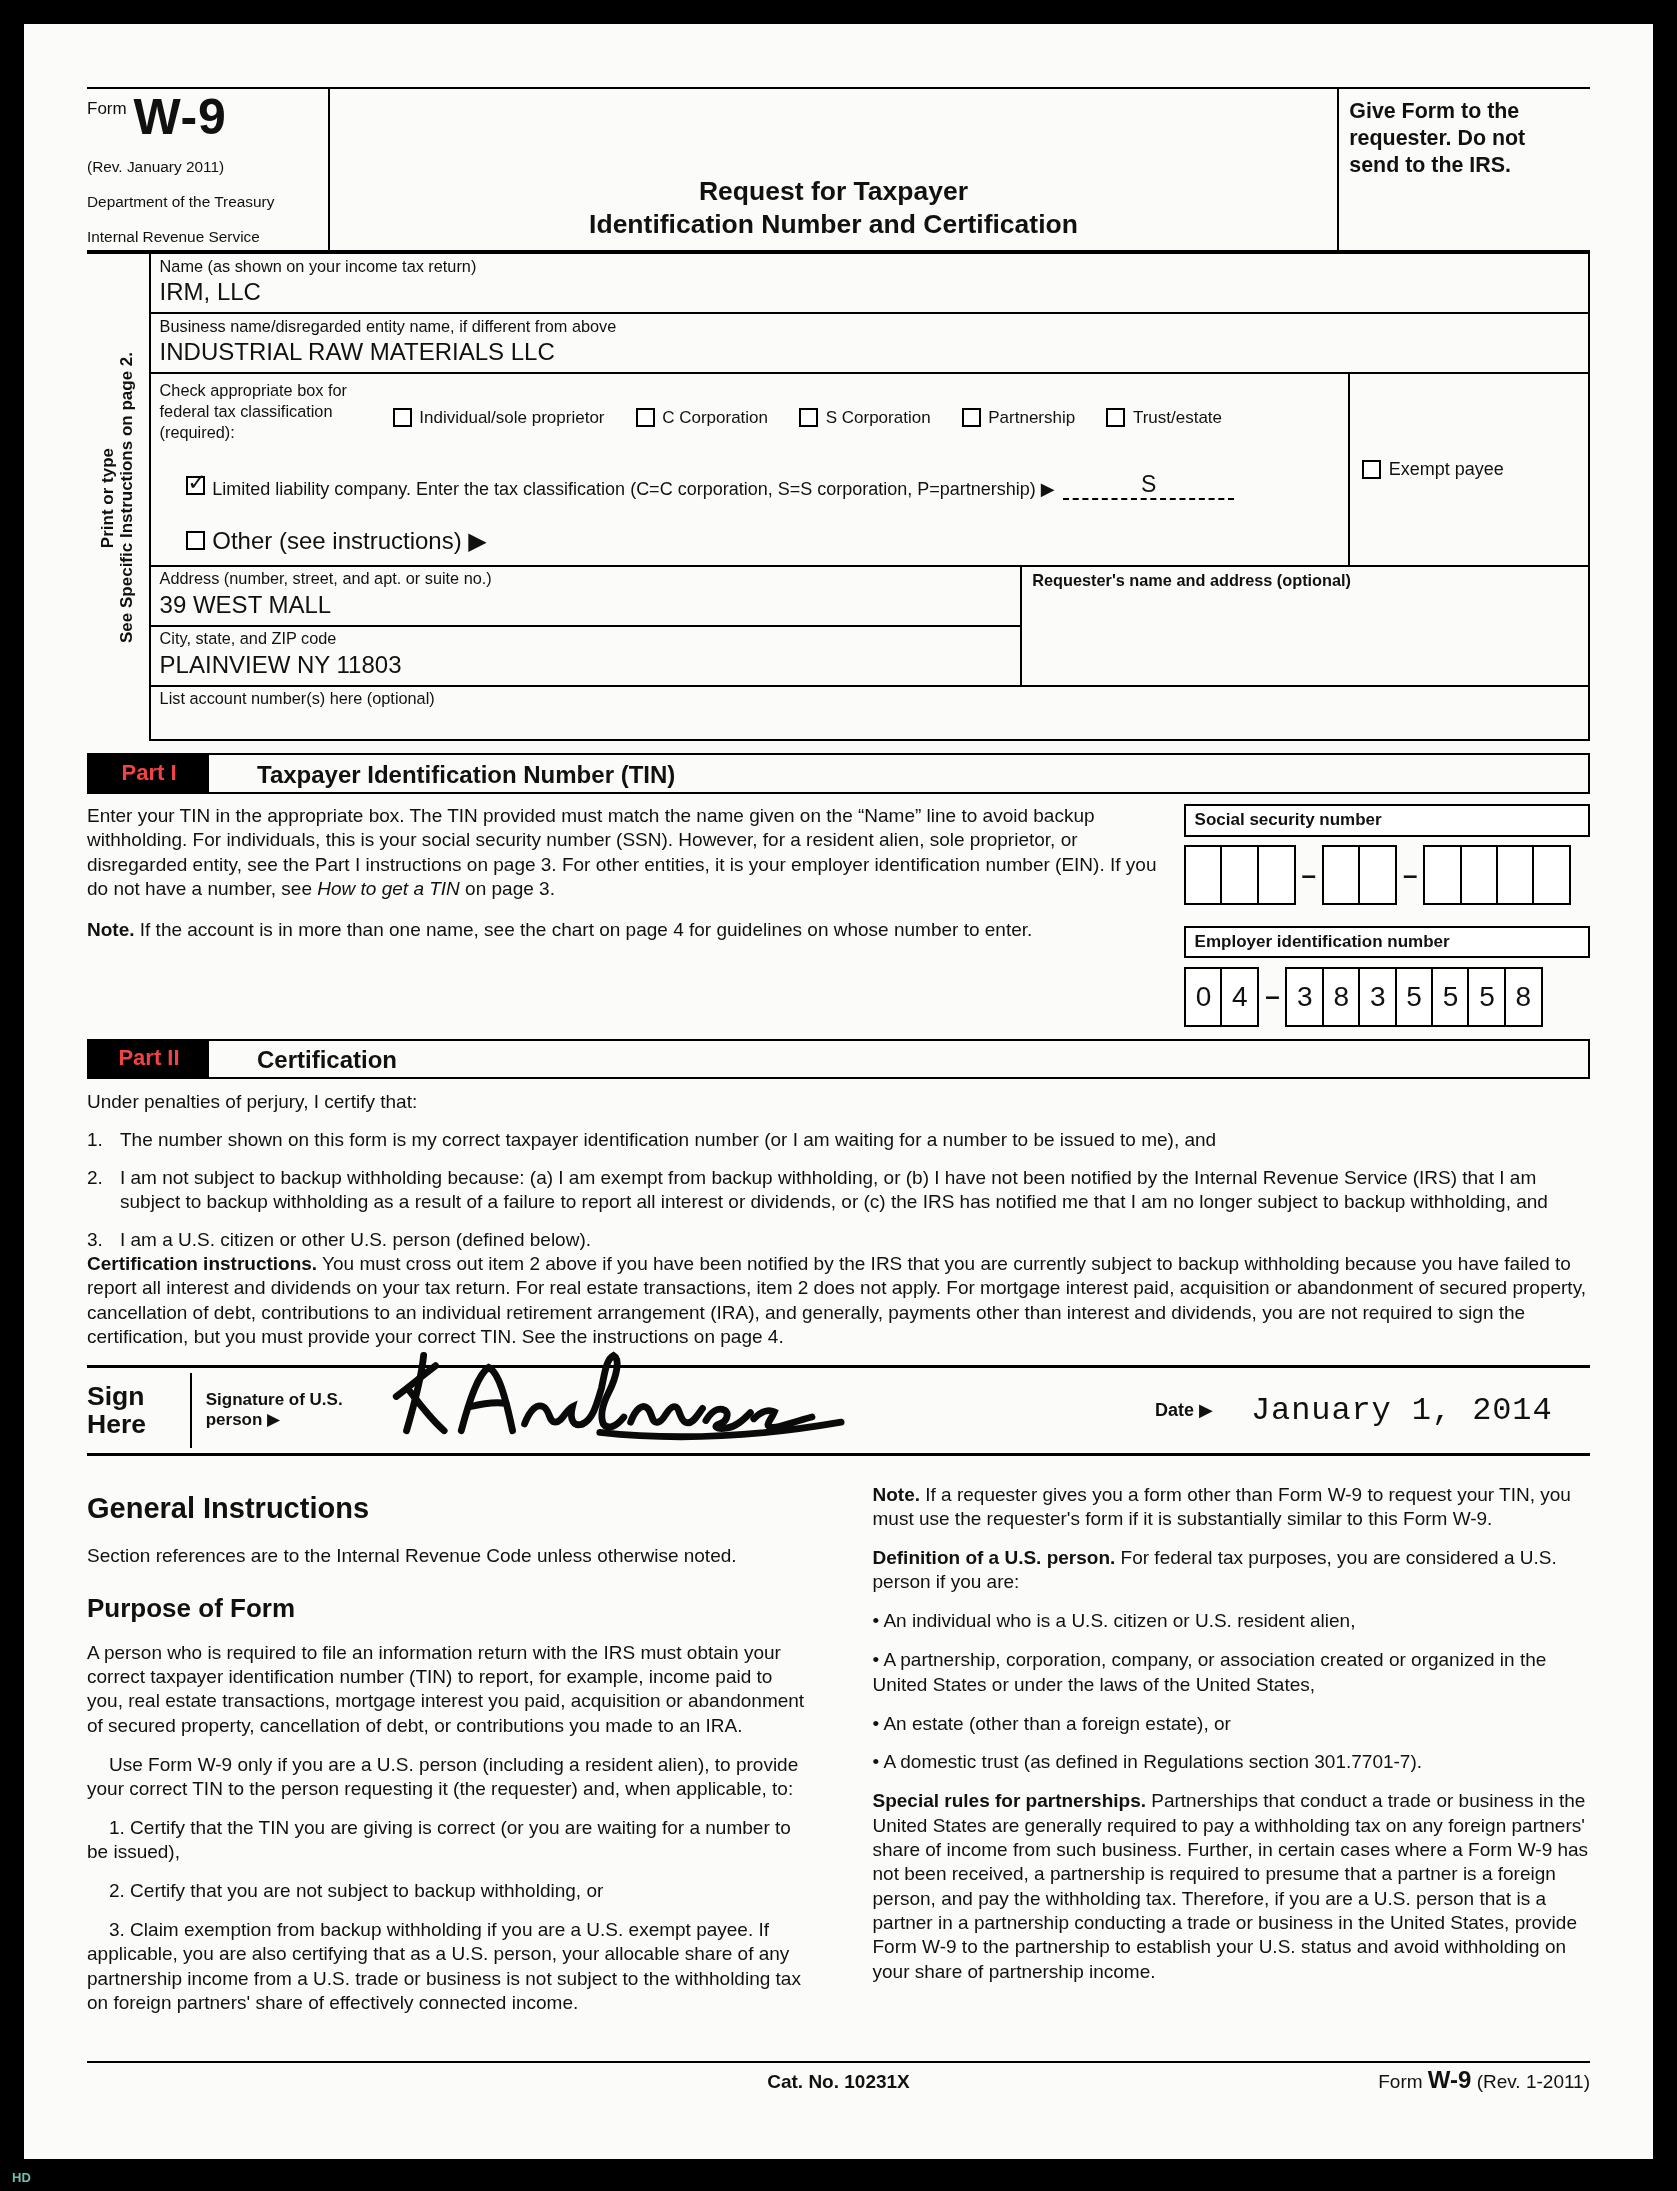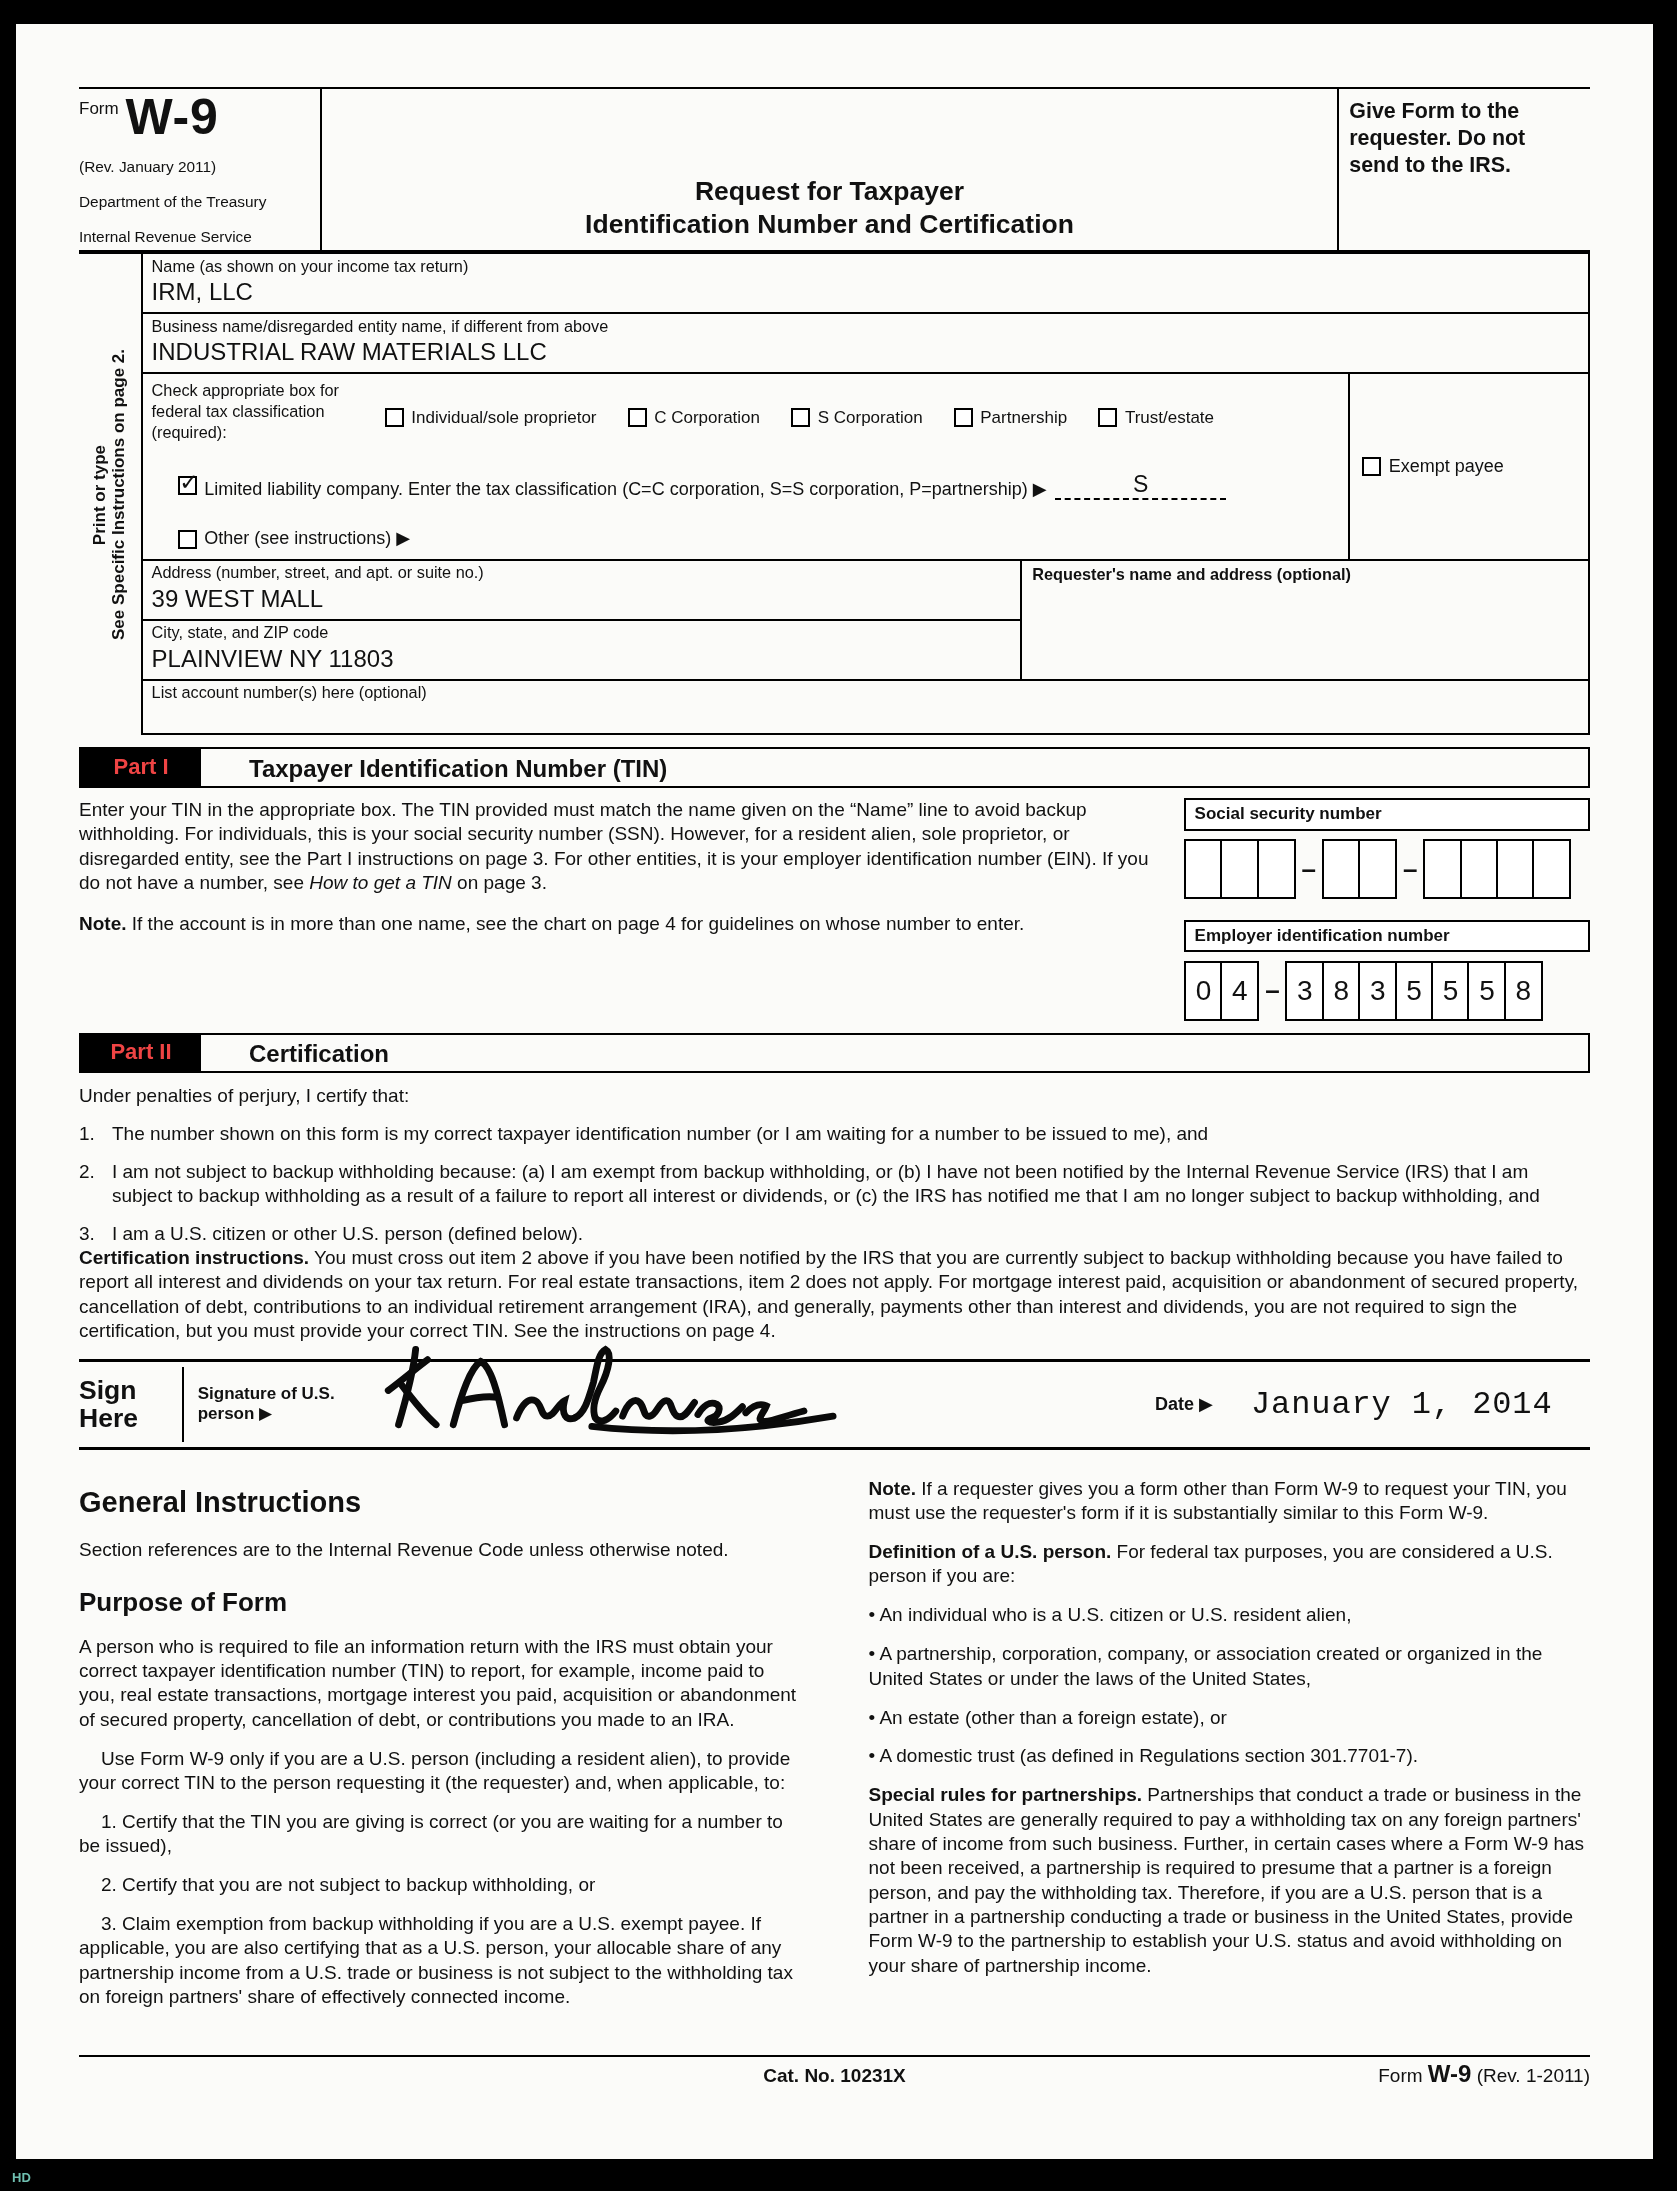--- a/index.html
+++ b/index.html
@@ -6,21 +6,21 @@
   html,body { margin:0; padding:0; }
   body {
     background:#000;
     font-family:"Liberation Sans","DejaVu Sans",sans-serif;
     color:#111;
     width:1677px;
   }
   .scan-frame {
     width:1677px; height:2192px;
     background:#000;
-    padding:24px 24px 33px 16px;
+    padding:24px 24px 33px 24px;
     position:relative;
   }
   .page { background:#fbfbf9; width:100%; height:100%; overflow:hidden; }
   .content { padding:63px 63px 0 63px; }
 
   
   .form-header { display:flex; align-items:stretch; border-top:2.6px solid #000; border-bottom:4.3px solid #000; }
   .hdr-left { width:243px; border-right:2.6px solid #000; padding:3.4px 5.1px 3.4px 0; }
   .fnum-row { display:flex; align-items:flex-start; }
   .form-word { font-size:17px; margin:6.8px 6.8px 0 0; }
@@ -45,21 +45,21 @@
   .class-row1 { display:flex; }
   .class-label { width:233px; font-size:16.3px; line-height:1.3; padding-top:1.7px; }
   .cb-row { flex:1; display:flex; align-items:center; padding-top:13.7px; }
   .cb-item { display:flex; align-items:center; margin-right:31px; font-size:17px; white-space:nowrap; }
   .cb { width:19px; height:19px; border:2.6px solid #000; margin-right:7.7px; flex:none;
         display:flex; align-items:center; justify-content:center; background:#fff; }
   .cb .mark { font-size:23px; font-weight:bold; line-height:1; transform:translate(1.7px,-3.4px); }
   .llc-row { display:flex; align-items:flex-end; margin:27px 0 0 26px; font-size:18px; }
   .llc-row .cb { align-self:center; }
   .dash-line { width:171px; border-bottom:2.6px dashed #000; text-align:center; font-size:23px; margin-left:8.6px; }
-  .other-row { display:flex; align-items:flex-end; margin:27px 0 1.7px 26px; font-size:18px; }
+  .other-row { display:flex; align-items:center; margin:27px 0 1.7px 26px; font-size:24px; }
   .exempt-cell { width:238px; display:flex; align-items:center; padding:0 6.8px 0 12px; font-size:18px; }
 
   .addr-area { display:flex; border-bottom:2.6px solid #000; }
   .addr-left { flex:1; }
   .addr-row { padding:2.6px 8.6px 3.4px; }
   .addr-row.first { border-bottom:2.6px solid #000; }
   .req-box { width:568px; border-left:2.6px solid #000; padding:4.3px 10.3px; font-size:16.3px; font-weight:bold; }
   .account-row { padding:2.6px 8.6px 31px; }
 
   

